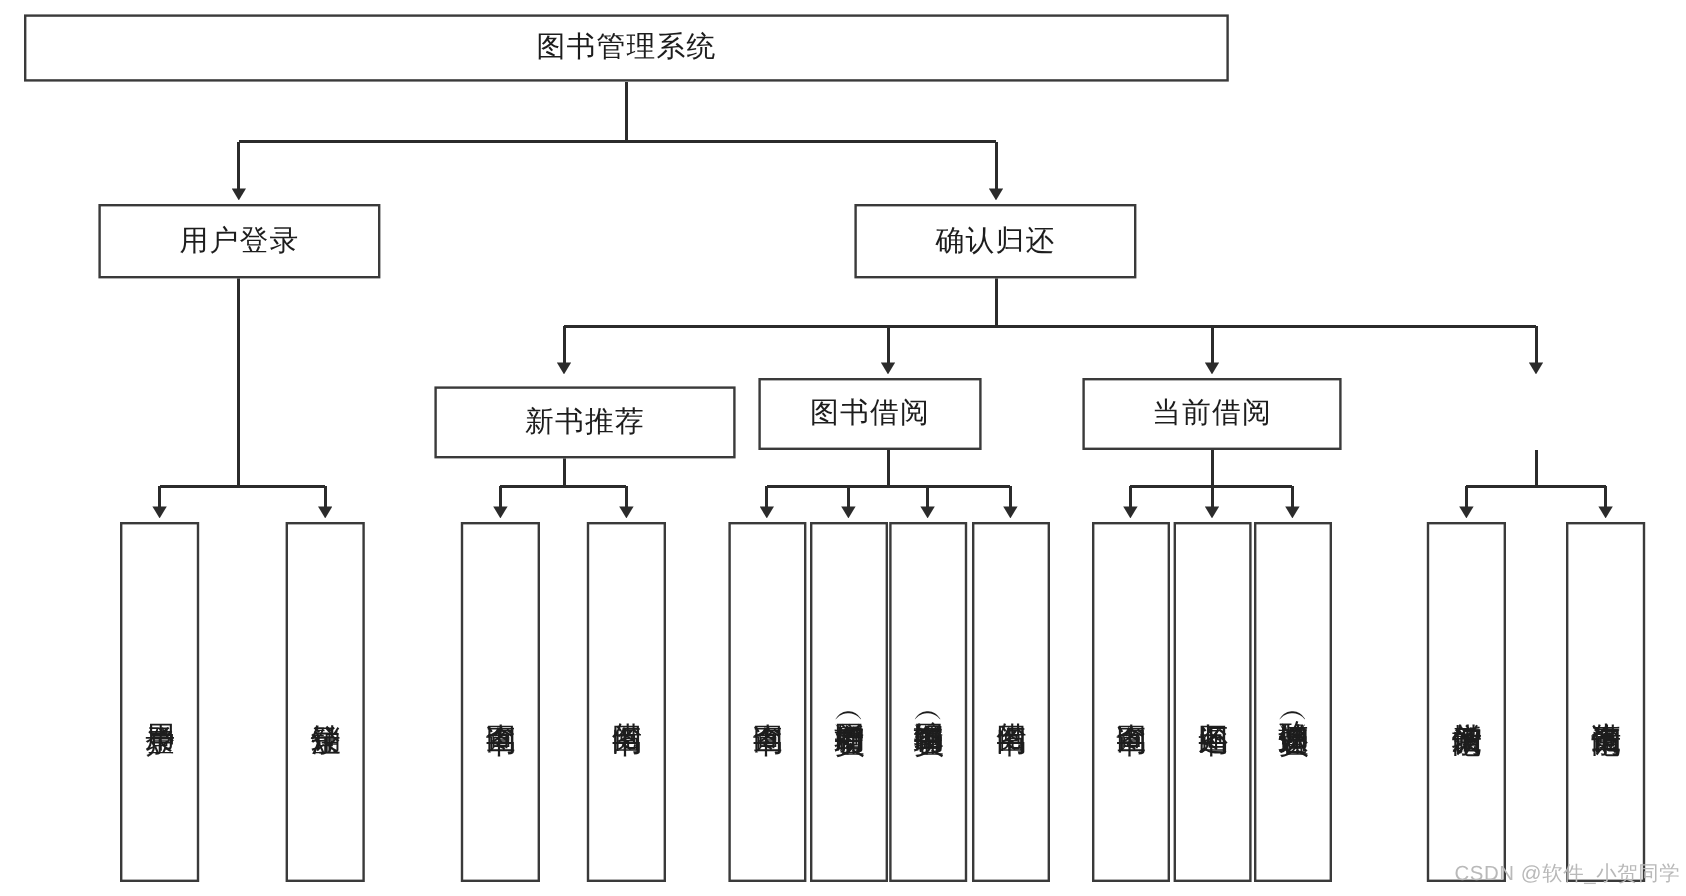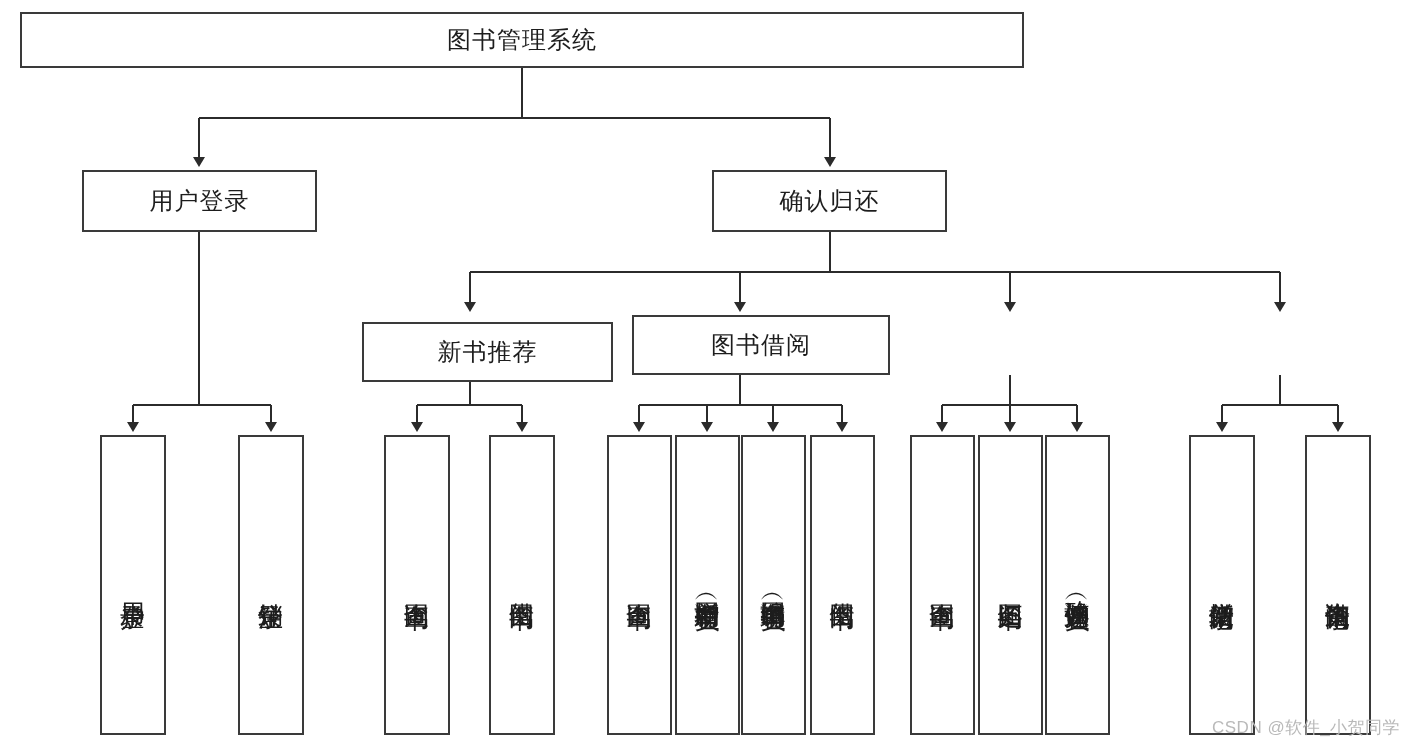--- a/index.html
+++ b/index.html
@@ -126,22 +126,25 @@
   <div class="node h" style="left:82px; top:170px; width:235px; height:62px;">
     <span>用户登录</span>
   </div>
   <div class="node h" style="left:712px; top:170px; width:235px; height:62px;">
     <span>确认归还</span>
   </div>
 
   <div class="node h" style="left:362px; top:322px; width:251px; height:60px;">
     <span>新书推荐</span>
   </div>
-  <div class="node h" style="left:632px; top:315px; width:258px; height:60px;">
+  <div class="node h" style="left:632px; top:315px; width:186px; height:60px;">
     <span>图书借阅</span>
+  </div>
+  <div class="node h" style="left:902px; top:315px; width:216px; height:60px;">
+    <span>当前借阅</span>
   </div>
 
   <div class="node v" style="left:100px; top:435px; width:66px; height:300px;">
     <span class="vtext">用户登录</span>
   </div>
   <div class="node v" style="left:238px; top:435px; width:66px; height:300px;">
     <span class="vtext">注销登录</span>
   </div>
 
   <div class="node v" style="left:384px; top:435px; width:66px; height:300px;">

